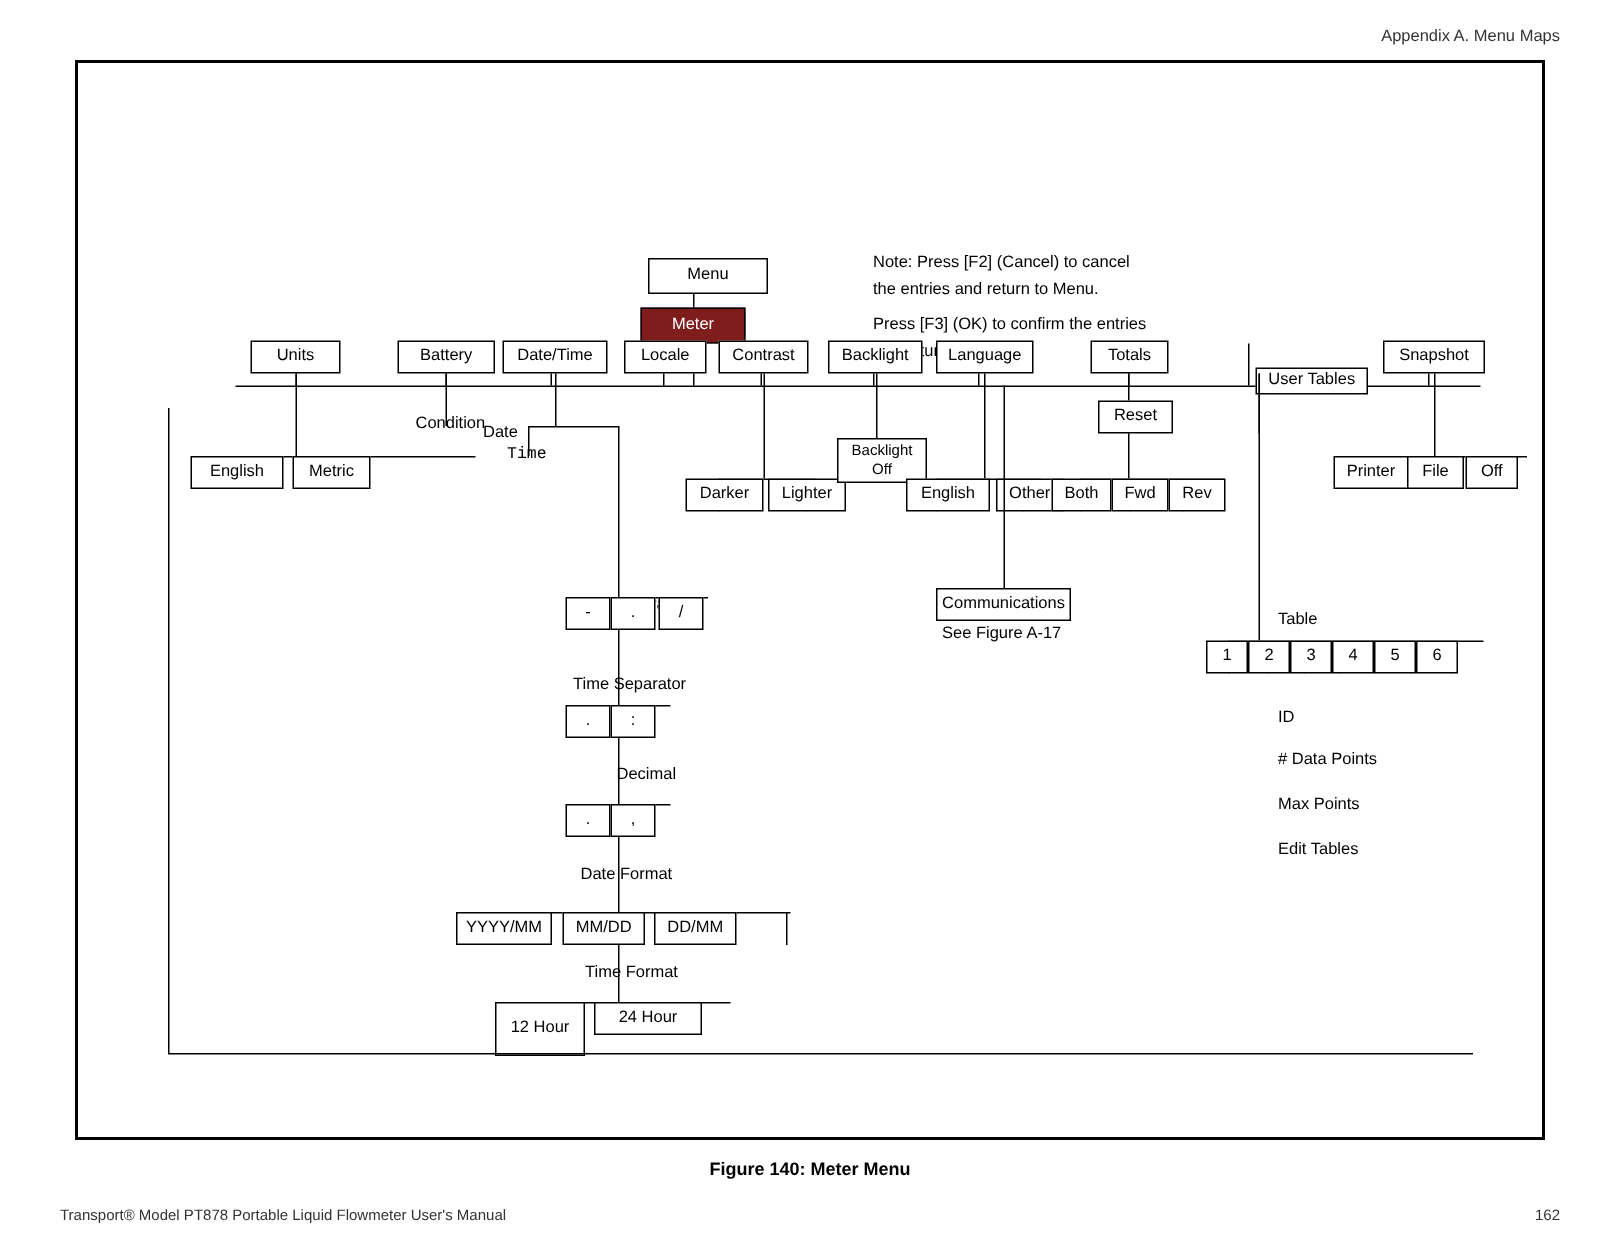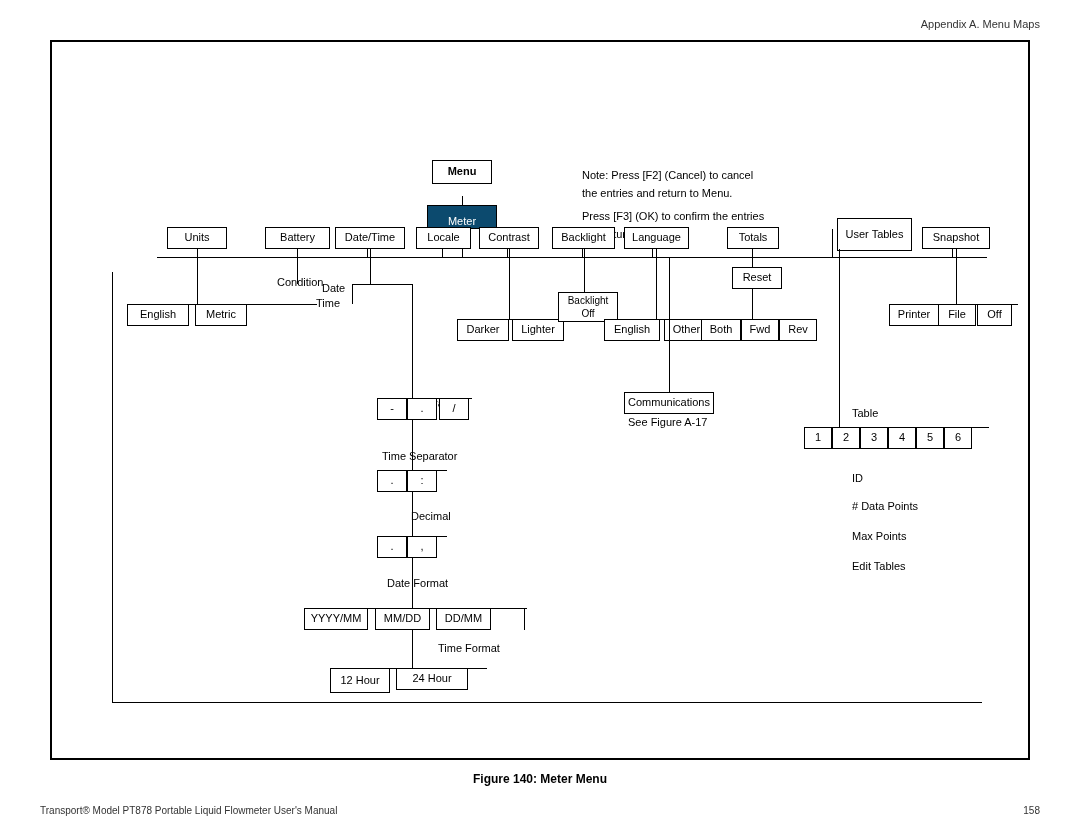--- a/index.html
+++ b/index.html
@@ -65,23 +65,22 @@
       text-align: center;
       display: flex;
       align-items: center;
       justify-content: center;
       font-size: 11px;
       line-height: 1.2;
       white-space: nowrap;
     }
 
     .box-filled {
-      background: #0c4a6e;
+      background: #7f1d1d;
       color: #fff;
-      align-items: flex-end;
     }
 
     .line-h {
       position: absolute;
       height: 1px;
       background: #000;
     }
 
     .line-v {
       position: absolute;
@@ -107,37 +106,37 @@
 
 <div class="page-header">
   <span>Appendix A. Menu Maps</span>
 </div>
 
 <div class="page-footer-left">
   <span>Transport® Model PT878 Portable Liquid Flowmeter User's Manual</span>
 </div>
 
 <div class="page-footer-right">
-  <span>158</span>
+  <span>162</span>
 </div>
 
 <div class="figure-caption">
   <span>Figure 140:  Meter Menu</span>
 </div>
 
 <div class="diagram-border">
 
   <div class="note-text" style="top:125px; left:530px; line-height:1.6;">
     <div>Note: Press [F2] (Cancel) to cancel</div>
     <div>the entries and return to Menu.</div>
     <div style="margin-top:6px;">Press [F3] (OK) to confirm the entries</div>
     <div>and return to Menu.</div>
   </div>
 
-  <div class="box" style="top:118px; left:380px; width:60px; height:24px;font-weight:bold;">
+  <div class="box" style="top:130px; left:380px; width:80px; height:24px;">
     <span>Menu</span>
   </div>
 
   <div class="box box-filled" style="top:163px; left:375px; width:70px; height:24px;">
     <span>Meter</span>
   </div>
 
   <div class="line-v" style="top:154px; left:410px; height:9px;"></div>
 
   <div class="line-h" style="top:215px; left:105px; width:830px;"></div>
@@ -189,21 +188,21 @@
   </div>
 
   <div class="box" style="top:185px; left:572px; width:65px; height:22px;">
     <span>Language</span>
   </div>
 
   <div class="box" style="top:185px; left:675px; width:52px; height:22px;">
     <span>Totals</span>
   </div>
 
-  <div class="box" style="top:176px; left:750px; width:75px; height:33px;margin-left:35px;">
+  <div class="box" style="top:203px; left:750px; width:75px; height:18px;margin-left:35px;">
     <span>User Tables</span>
   </div>
 
   <div class="box" style="top:185px; left:870px; width:68px; height:22px;">
     <span>Snapshot</span>
   </div>
 
   <div class="line-v" style="top:207px; left:145px; height:55px;"></div>
 
   <div class="line-h" style="top:262px; left:105px; width:160px;"></div>
@@ -225,21 +224,21 @@
 
   <div class="line-v" style="top:207px; left:318px; height:35px;"></div>
 
   <div class="line-h" style="top:242px; left:300px; width:60px;"></div>
   <div class="line-v" style="top:242px; left:300px; height:20px;"></div>
   <div class="line-v" style="top:242px; left:360px; height:32px;"></div>
 
   <div class="label" style="top:240px; left:270px;">
     <span>Date</span>
   </div>
-  <div class="label" style="top:255px; left:264px;">
+  <div class="label" style="top:255px; left:286px;font-family:Liberation Mono, monospace;">
     <span>Time</span>
   </div>
 
   <div class="label" style="top:355px; left:330px;">
     <span>Date Separator</span>
   </div>
   <div class="line-v" style="top:274px; left:360px; height:82px;"></div>
   <div class="line-h" style="top:356px; left:340px; width:80px;"></div>
   <div class="line-v" style="top:356px; left:340px; height:22px;"></div>
   <div class="line-v" style="top:356px; left:365px; height:22px;"></div>
@@ -297,28 +296,28 @@
   <div class="box" style="top:566px; left:252px; width:64px; height:22px;">
     <span>YYYY/MM</span>
   </div>
   <div class="box" style="top:566px; left:323px; width:55px; height:22px;">
     <span>MM/DD</span>
   </div>
   <div class="box" style="top:566px; left:384px; width:55px; height:22px;">
     <span>DD/MM</span>
   </div>
 
-  <div class="label" style="top:600px; left:338px;margin-left:48px;">
+  <div class="label" style="top:600px; left:338px;">
     <span>Time Format</span>
   </div>
   <div class="line-v" style="top:588px; left:360px; height:38px;"></div>
   <div class="line-h" style="top:626px; left:305px; width:130px;"></div>
   <div class="line-v" style="top:626px; left:305px; height:22px;"></div>
   <div class="line-v" style="top:626px; left:378px; height:22px;"></div>
-  <div class="box" style="top:626px; left:278px; width:60px; height:25px;">
+  <div class="box" style="top:626px; left:278px; width:60px; height:36px;">
     <span>12 Hour</span>
   </div>
   <div class="box" style="top:626px; left:344px; width:72px; height:22px;">
     <span>24 Hour</span>
   </div>
 
   <div class="line-v" style="top:207px; left:457px; height:70px;"></div>
   <div class="line-h" style="top:277px; left:427px; width:65px;"></div>
   <div class="line-v" style="top:277px; left:427px; height:22px;"></div>
   <div class="line-v" style="top:277px; left:485px; height:22px;"></div>

